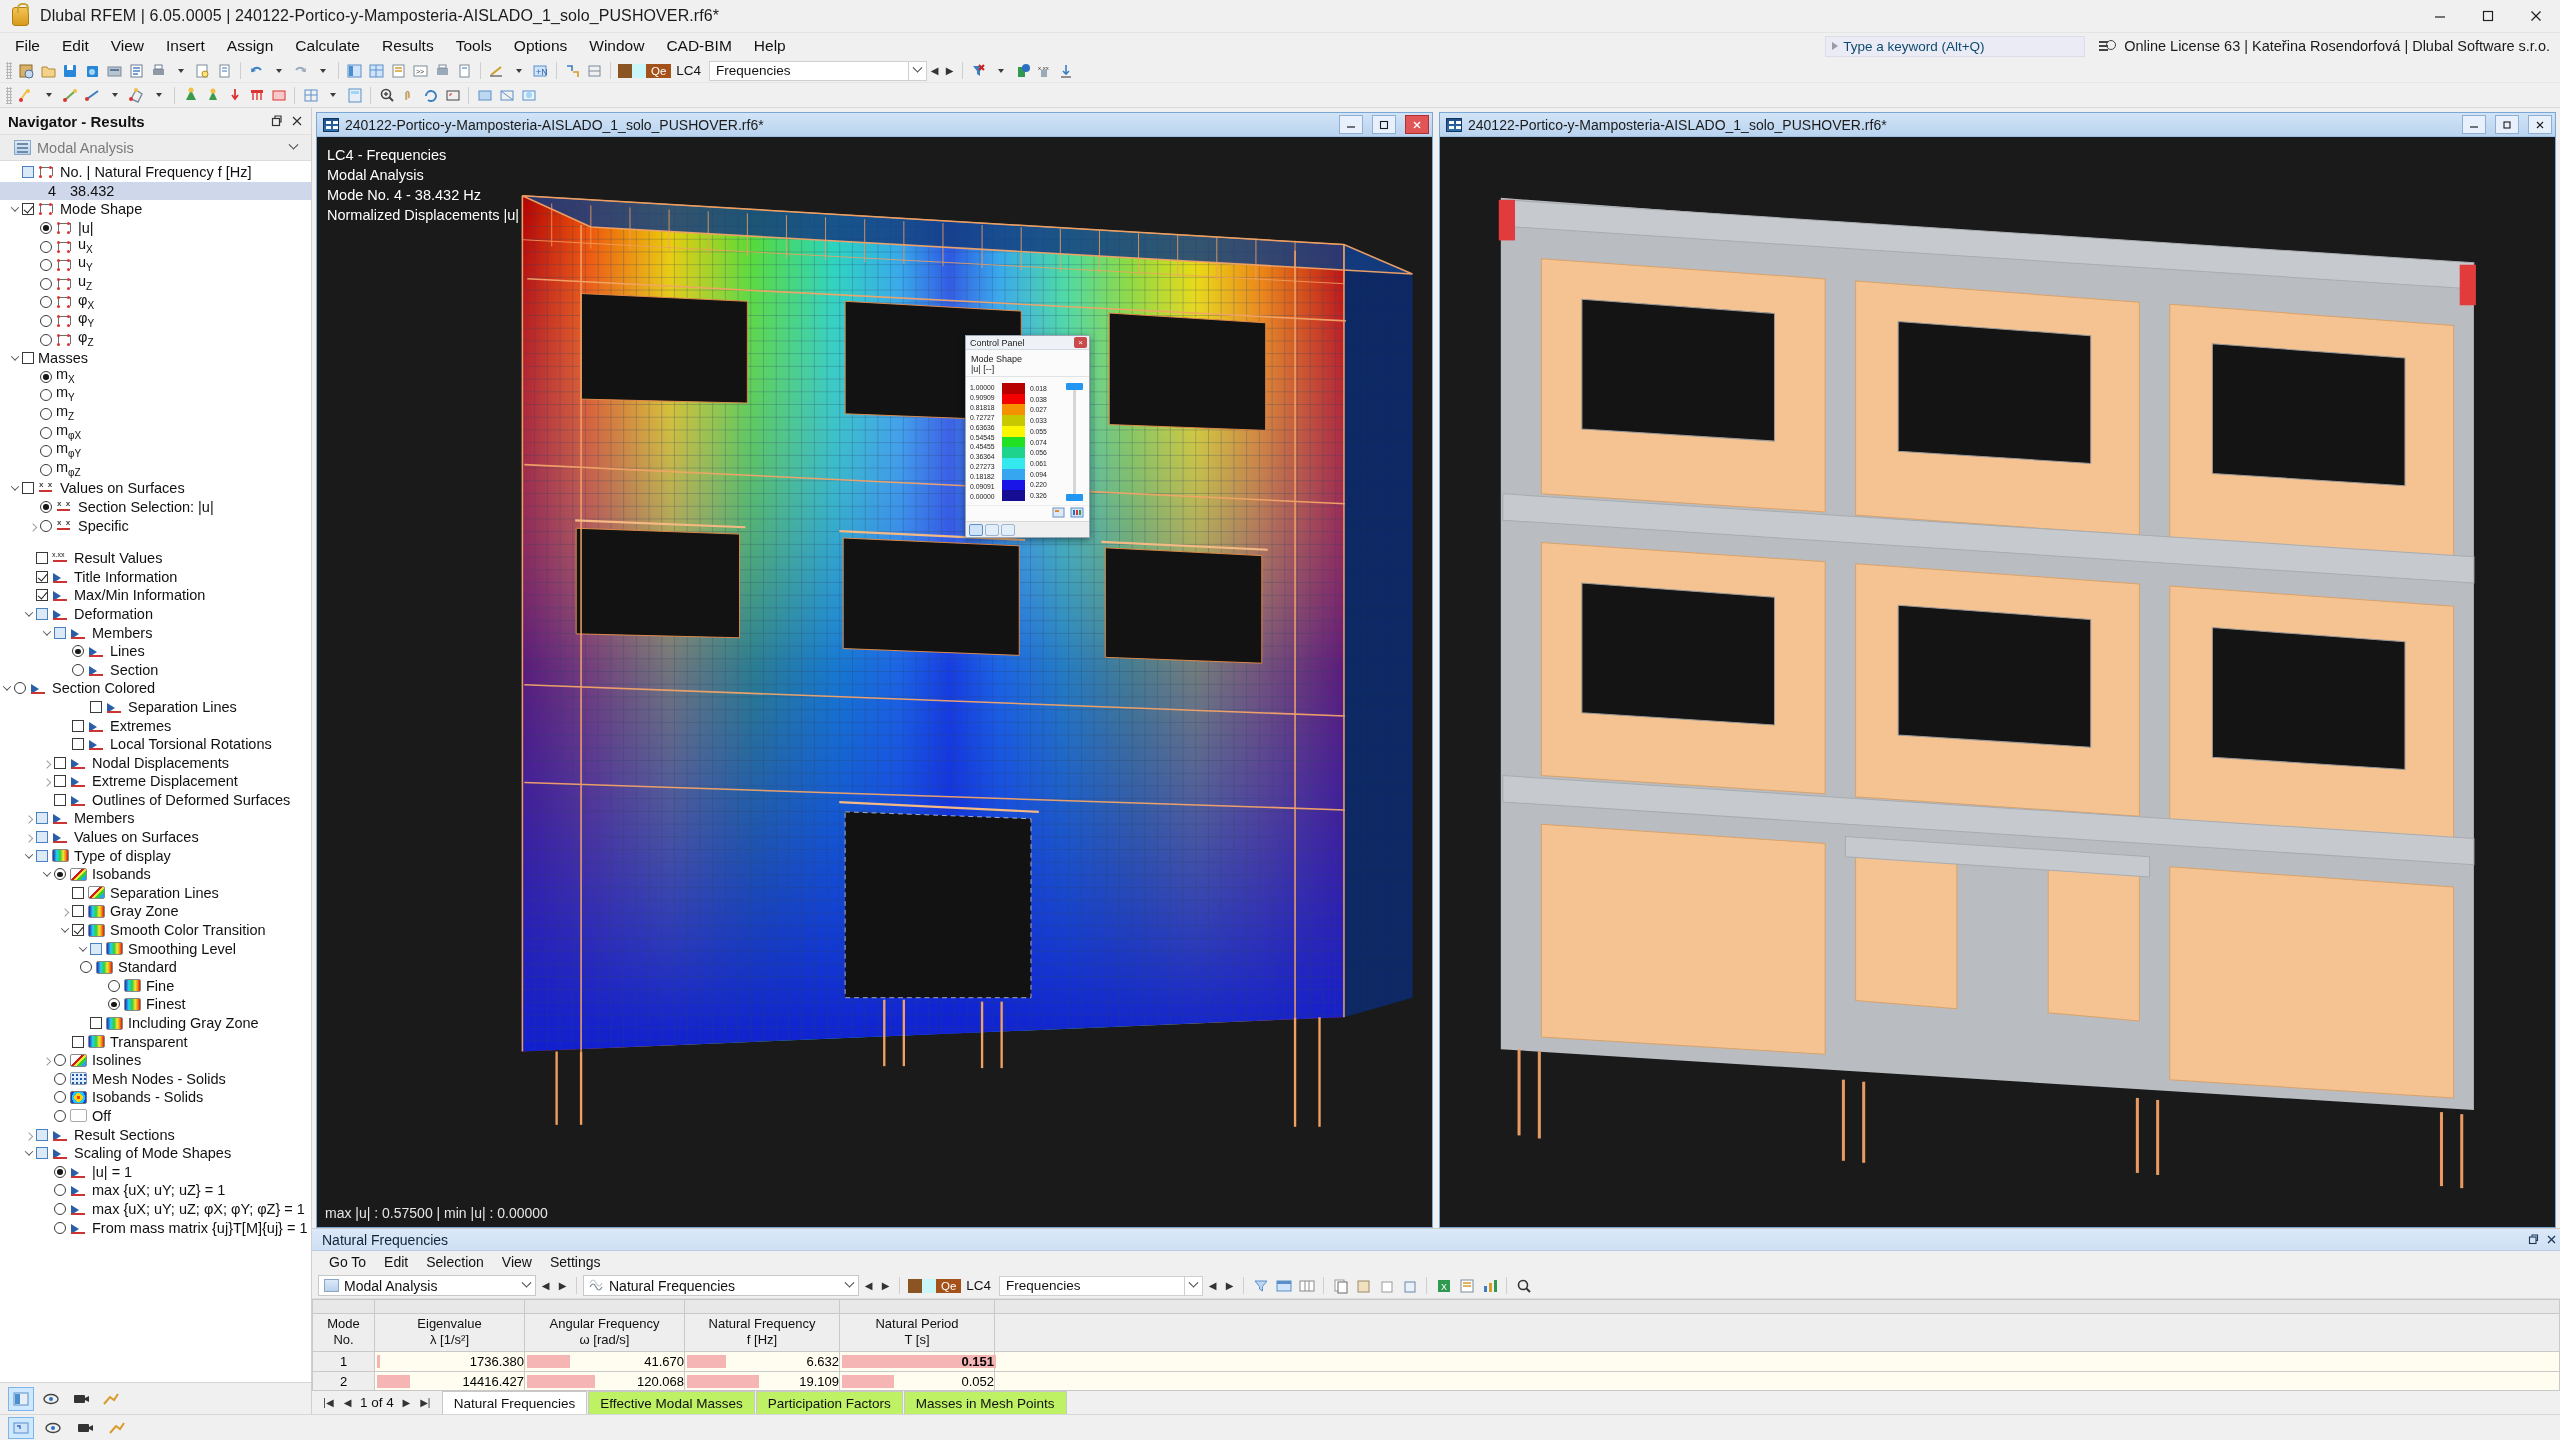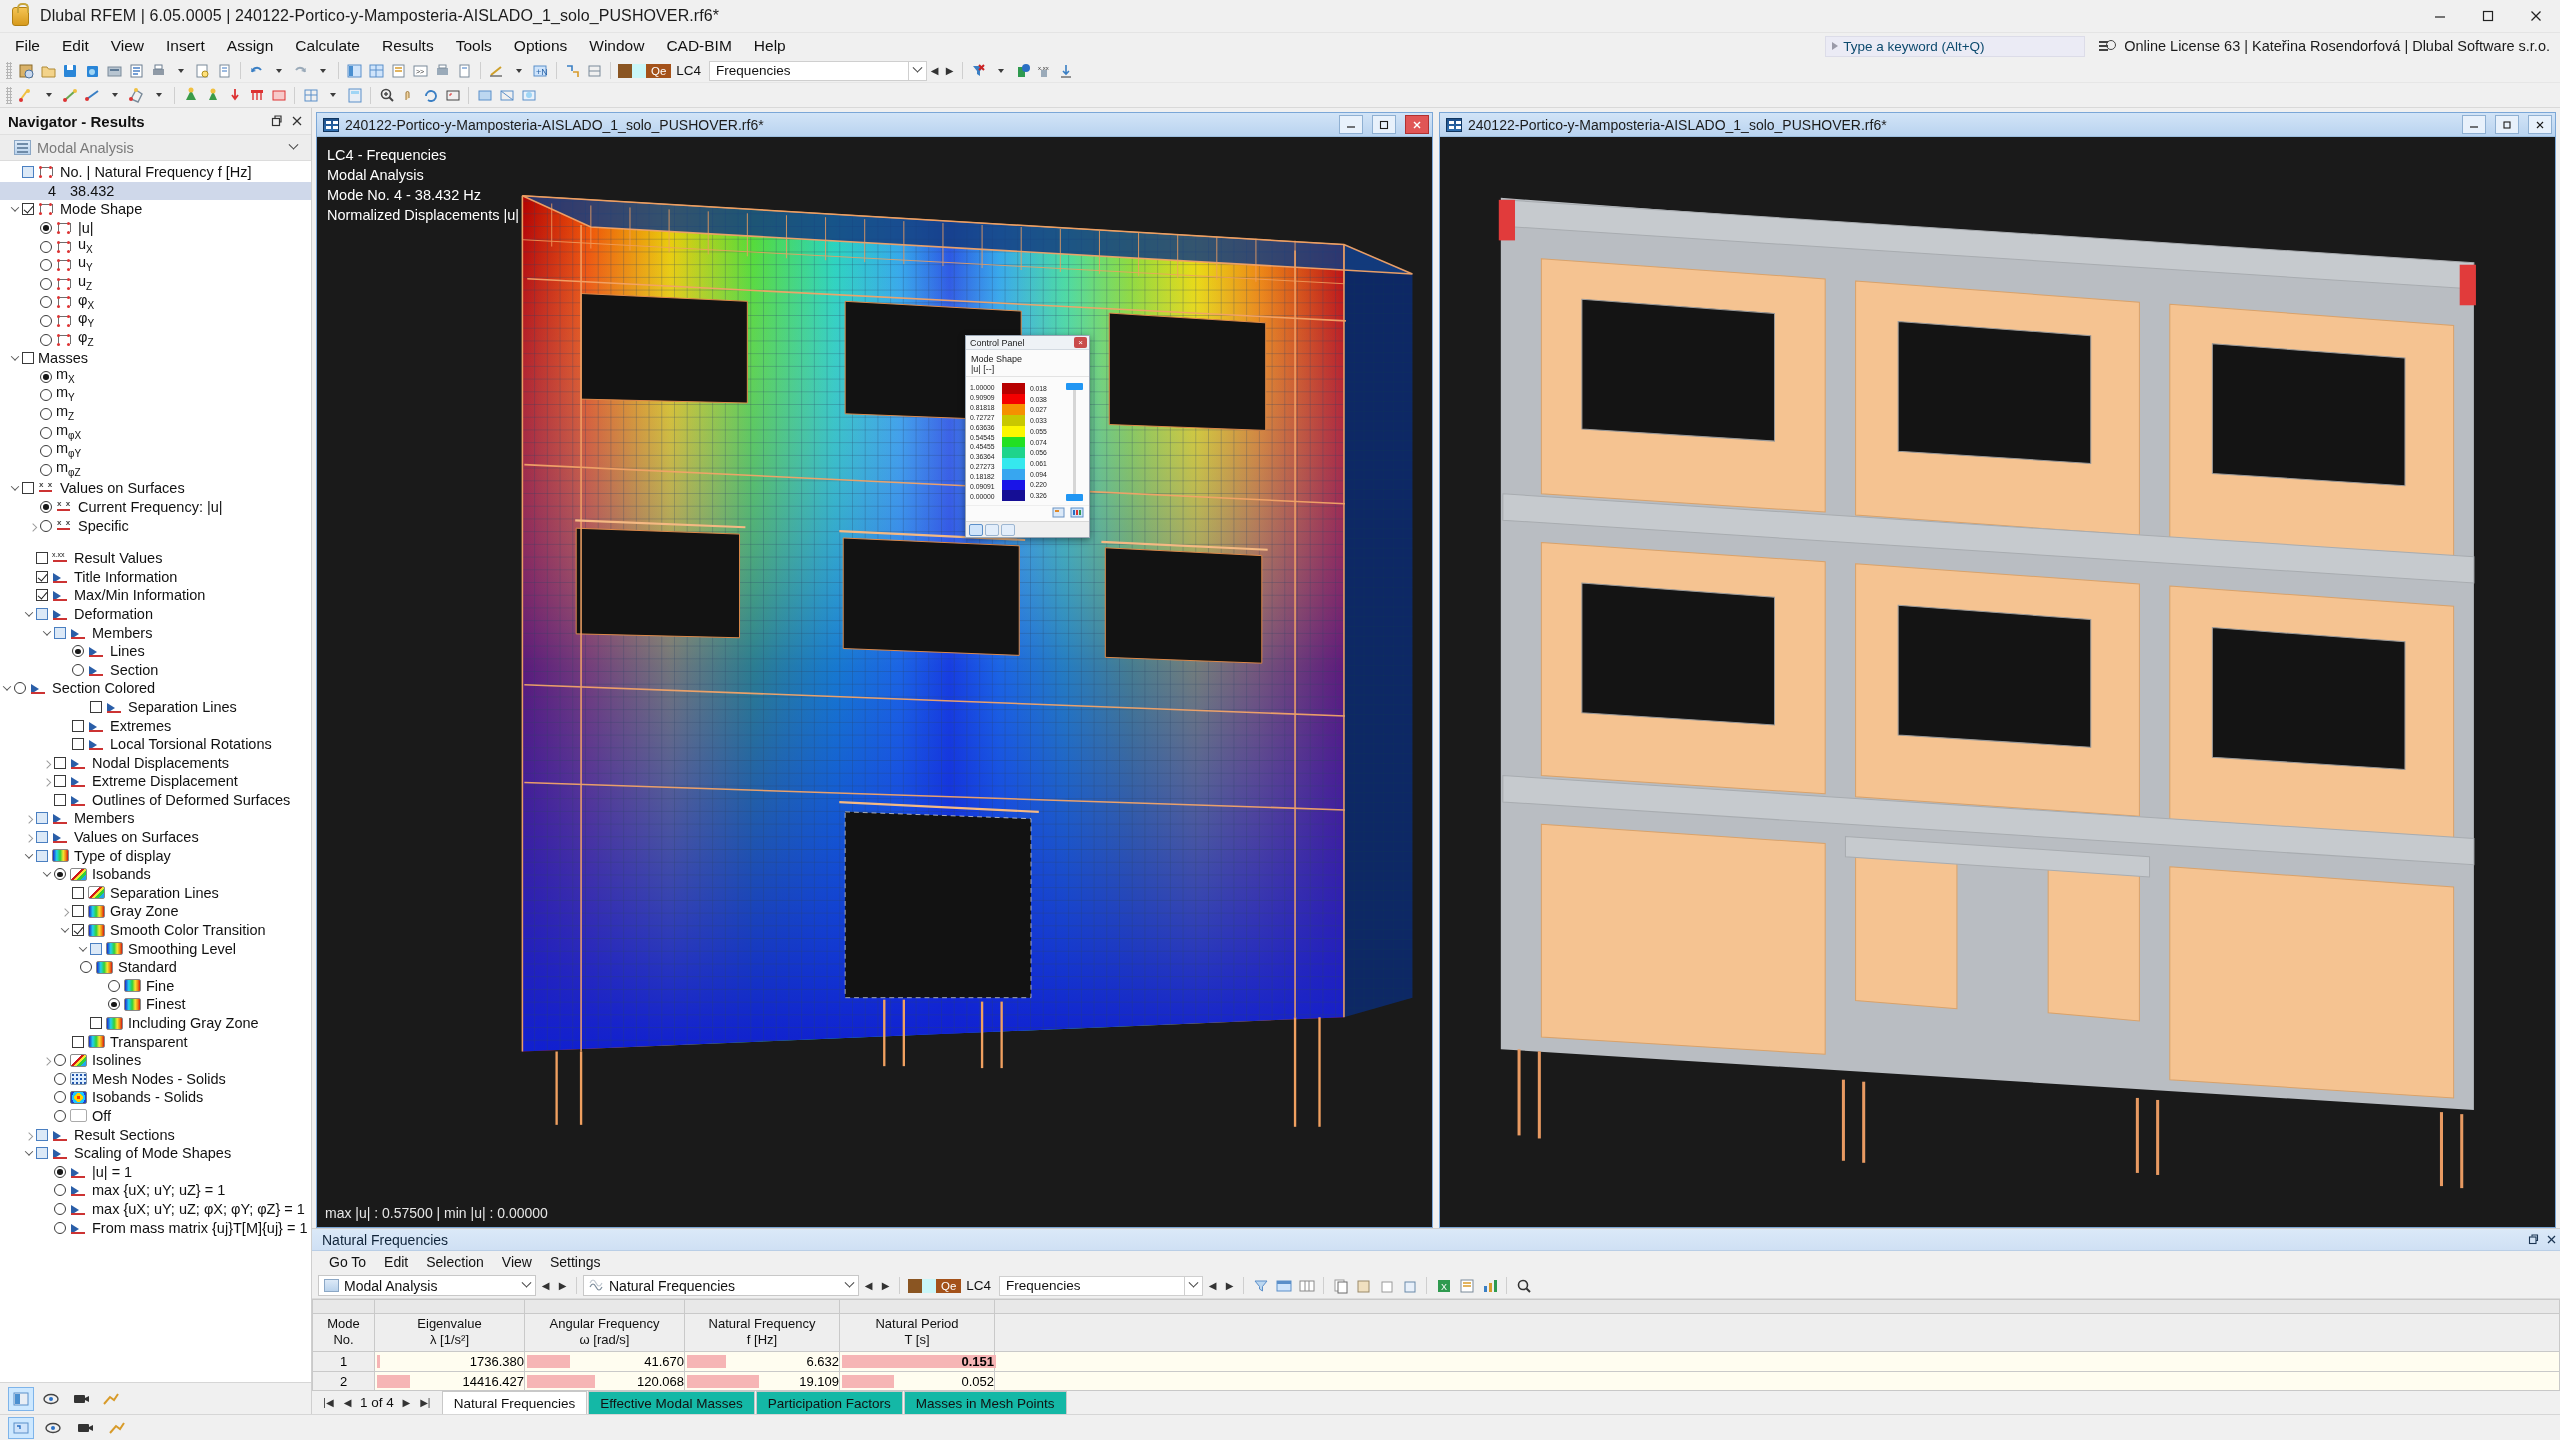--- a/index.html
+++ b/index.html
@@ -187,21 +187,21 @@
   table.fg thead th { background:#eeeeee; color:#111; font-weight:normal; height:38px; vertical-align:middle; line-height:16px; }
   table.fg td { height:20px; }
   .cellnum { position:relative; padding:0 6px 0 4px; text-align:right; background:#fffdf0; }
   .cellnum .bar { position:absolute; left:2px; top:3px; bottom:3px; background:#f6b5b5; }
   .cellnum .v { position:relative; }
   .rowno { text-align:center; background:#eeeeee; }
   .bold { font-weight:bold; }
   .tp-tabs { height:24px; display:flex; align-items:stretch; background:#f0f0f0; border-top:1px solid #c8c8c8; }
   .pager { display:flex; align-items:center; gap:6px; padding:0 10px; font-size:13.5px; color:#111; }
   .pg { width:13px;height:16px;display:flex;align-items:center;justify-content:center;font-size:10px;color:#333; }
-  .tabb { padding:0 11px; display:flex; align-items:center; font-size:13.5px; color:#111; border:1px solid #c8c8c8; border-bottom:none; background:#14b8a6; margin-right:1px; }
+  .tabb { padding:0 11px; display:flex; align-items:center; font-size:13.5px; color:#111; border:1px solid #c8c8c8; border-bottom:none; background:#bef264; margin-right:1px; }
   .tabb.act { background:#fff; }
 
   
   .statusbar { height:26px; background:#f0f0f0; border-top:1px solid #d6d6d6; display:flex; align-items:center; gap:6px; padding-left:8px; flex:none; }
   .sb { width:26px;height:22px;display:flex;align-items:center;justify-content:center; }
   .sb.act { background:#cde8ff; border:1px solid #7eb4ea; }
 </style>
 </head>
 <body>
 
@@ -709,21 +709,21 @@
                 <span class="d"></span>
               </span>
               <span class="cbx"></span>
               <span class="ico xx"></span>
               <span class="lbl">Values on Surfaces</span>
             </div>
             <div class="row" style="padding-left:26px">
               <span class="exp"></span>
               <span class="rad on"></span>
               <span class="ico xx"></span>
-              <span class="lbl">Current Frequency: |u|</span>
+              <span class="lbl">Section Selection: |u|</span>
             </div>
             <div class="row" style="padding-left:26px">
               <span class="exp">
                 <span class="r"></span>
               </span>
               <span class="rad"></span>
               <span class="ico xx"></span>
               <span class="lbl">Specific</span>
             </div>
           </div>

